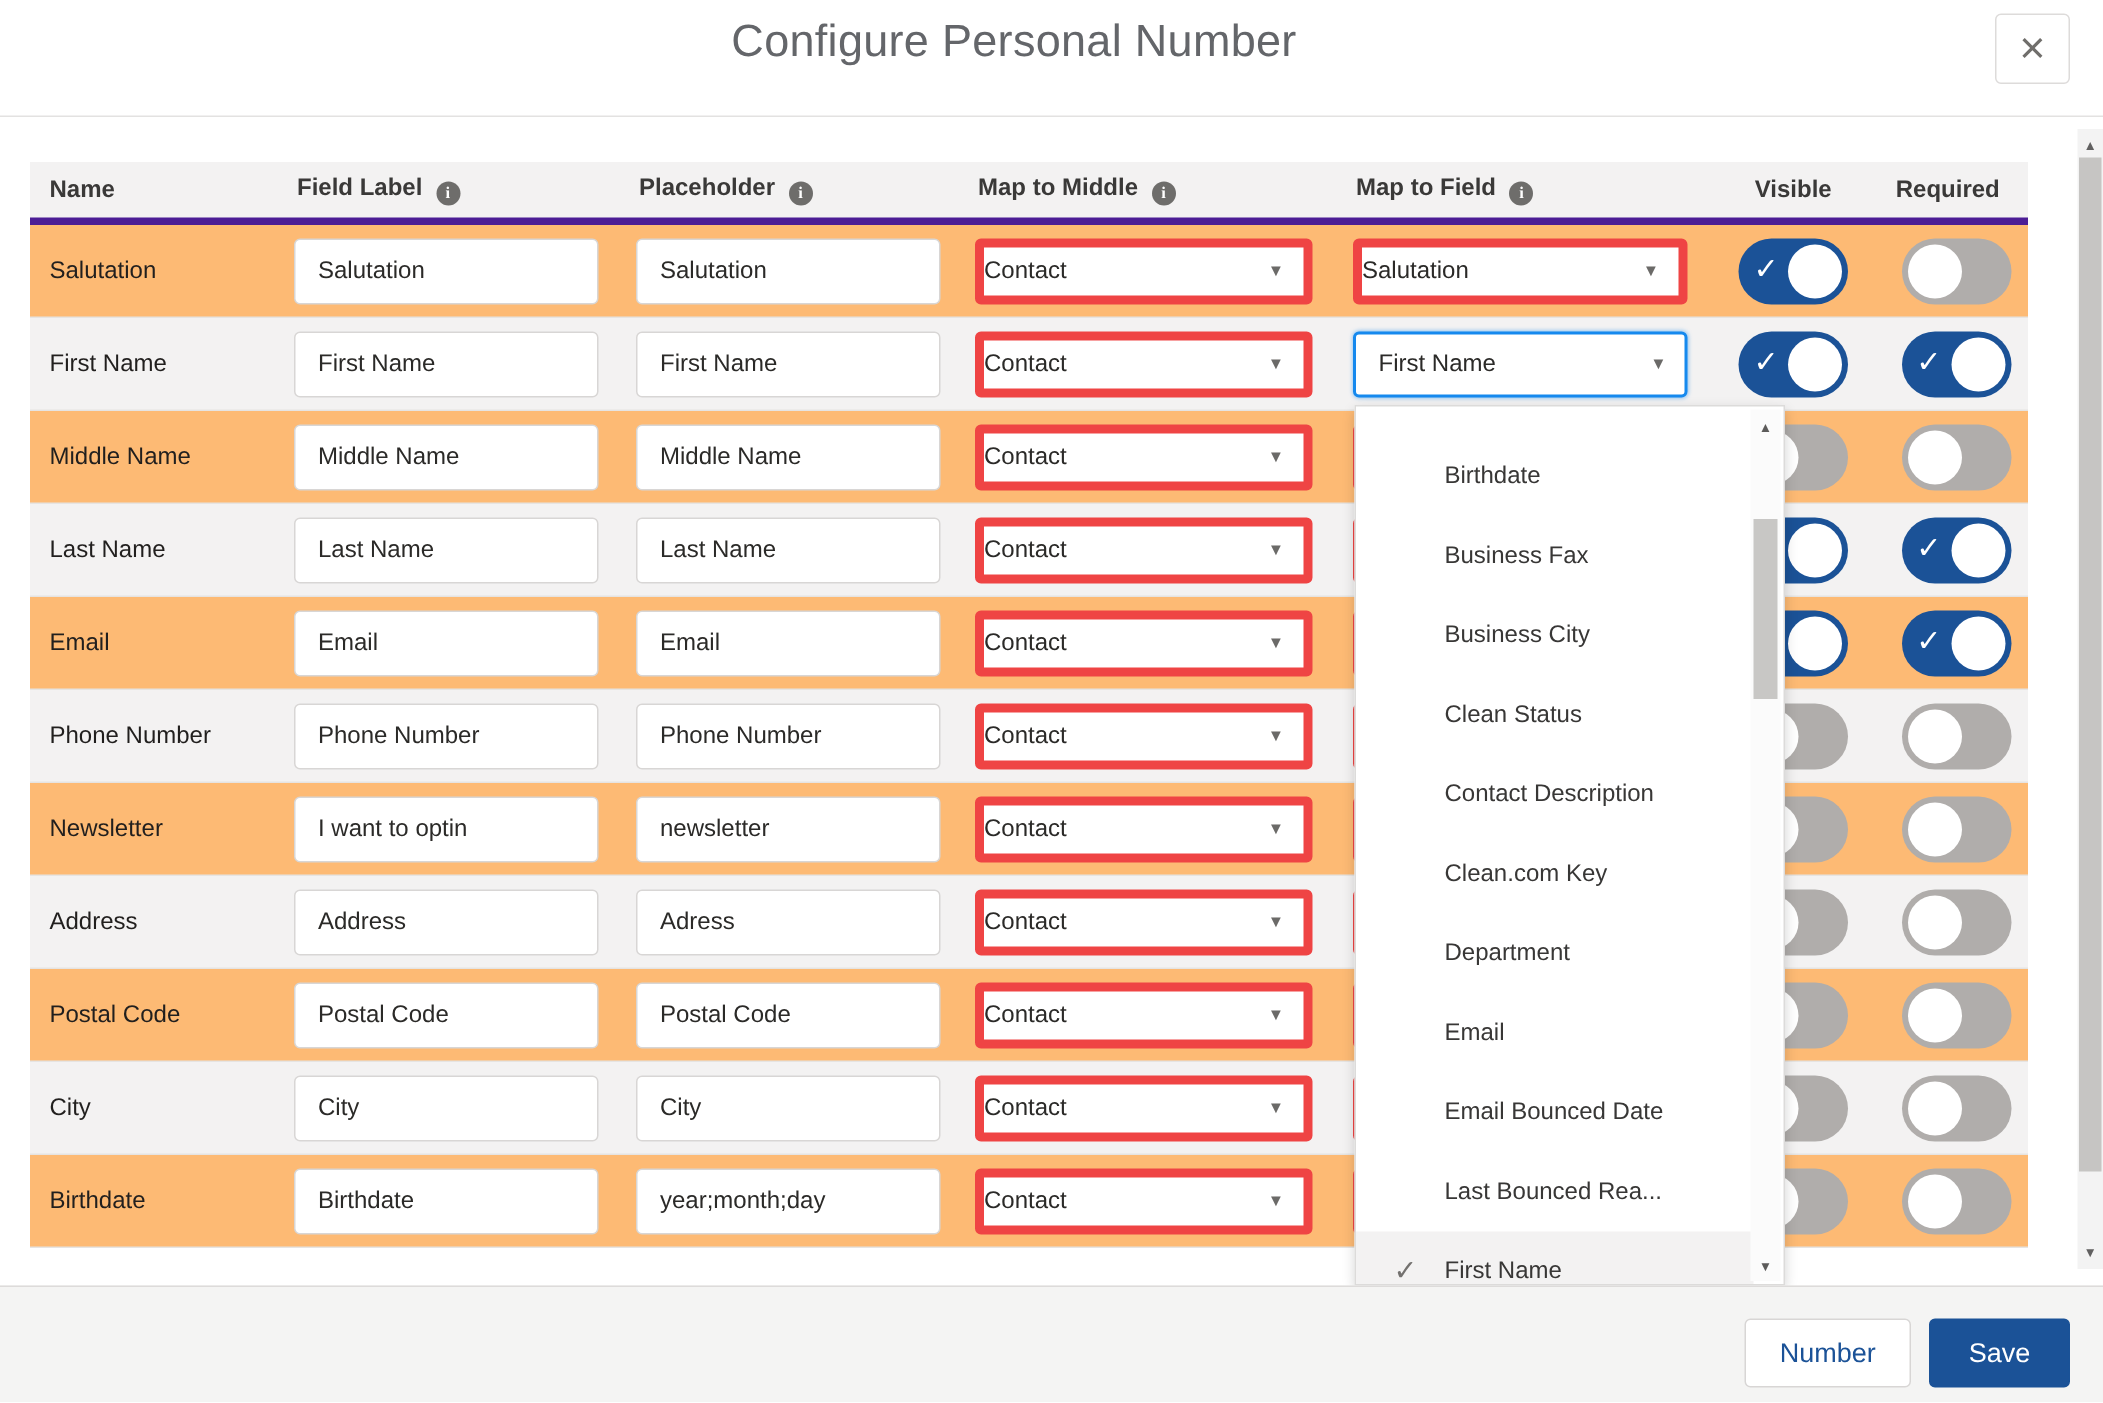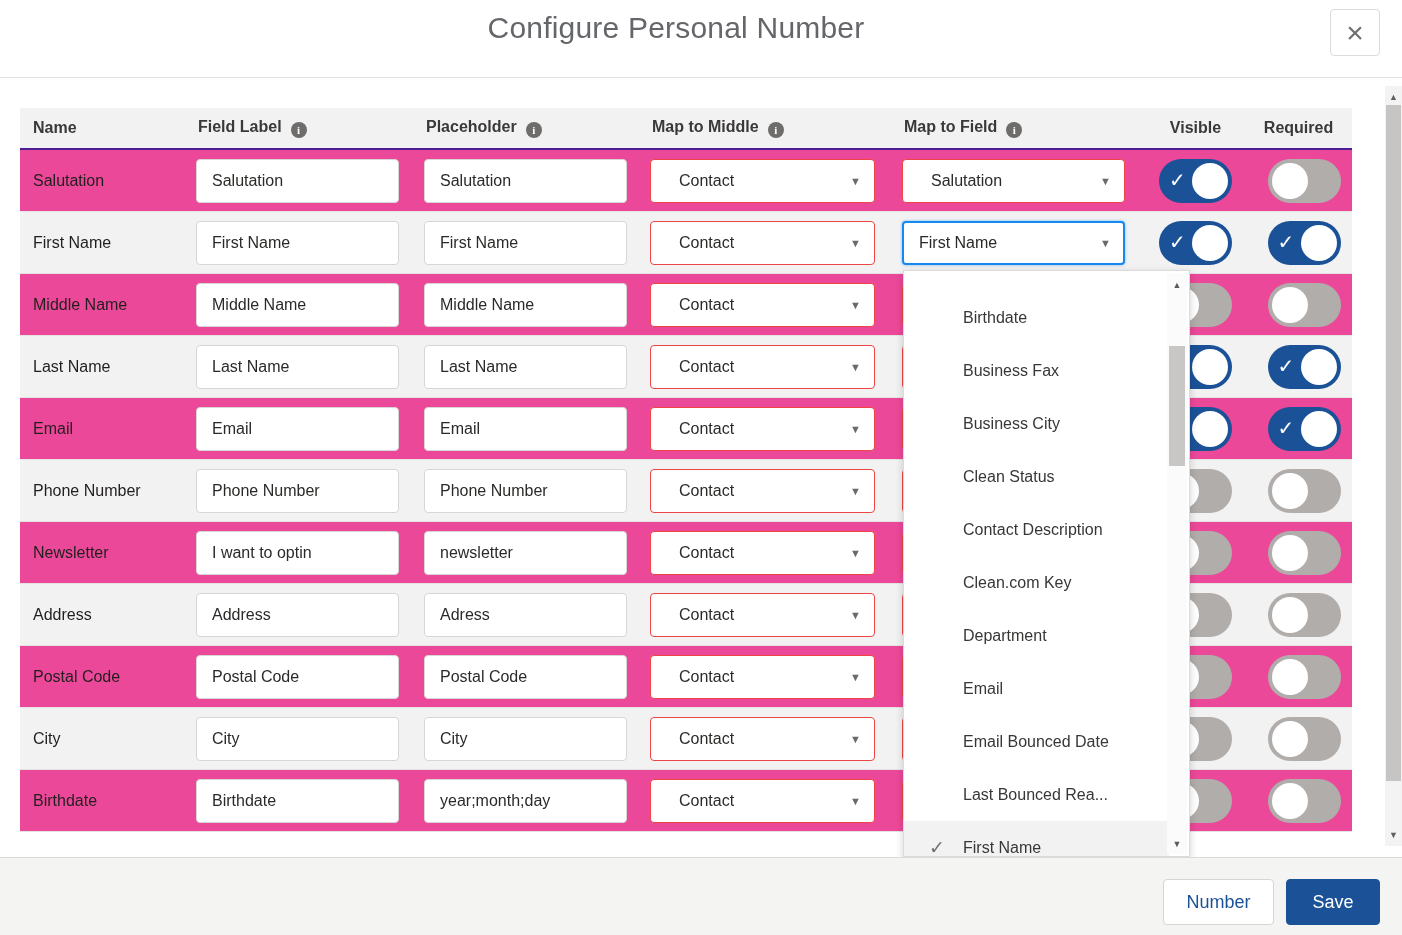--- a/index.html
+++ b/index.html
@@ -31,45 +31,45 @@
 
   
   .table { position:absolute; left:20px; top:108px; width:1332px; }
   .grid-cols {
     display:grid;
     grid-template-columns:176px 228px 226px 252px 244px 99px 107px;
     align-items:center;
   }
   .thead {
     height:42px; background:#f3f2f2;
-    border-bottom:2px solid #4c1d95;
+    border-bottom:5px solid #4c1d95;
     font-size:16px; font-weight:700; color:#3a3938;
   }
   .th { padding-left:2px; white-space:nowrap; }
   .th.first { padding-left:13px; }
   .th.center { text-align:center; padding-left:0; }
   .info-icon {
     display:inline-block; width:16px; height:16px; border-radius:50%;
     background:#6e6d6b; color:#fff; font-size:11px; line-height:16px;
     text-align:center; font-weight:700; font-family:"Liberation Serif", serif;
     margin-left:9px; vertical-align:-2px; cursor:pointer;
   }
-  .tr { height:62px; border-bottom:1px solid #e6e4e2; background:#ec4899; }
+  .tr { height:62px; border-bottom:1px solid #e6e4e2; background:#fdba74; }
   .tr.alt { background:#f3f2f2; }
   .td { display:flex; align-items:center; }
   .td.name-cell { padding-left:13px; font-size:16px; color:#211f1e; }
   .text-input {
     width:203px; height:44px; border:1px solid #d8d6d5; border-radius:4px;
     background:#fff; padding:0 15px; font-size:16px; color:#2b2a28;
     font-family:inherit; outline:none;
   }
   .select {
-    width:225px; height:44px; border:1px solid #ef4444; border-radius:4px;
+    width:225px; height:44px; border:6px solid #ef4444; border-radius:4px;
     background:#fff; display:flex; align-items:center; justify-content:space-between;
-    padding:0 13px 0 28px; font-size:16px; color:#2b2a28; cursor:pointer;
+    padding:0 13px 0 0; font-size:16px; color:#2b2a28; cursor:pointer;
   }
   .select.mtf { width:223px; }
   .select.focused {
     border:2px solid #1589ee; box-shadow:0 0 3px rgba(21,137,238,.55);
     padding:0 12px 0 15px;
   }
   .caret { font-size:11px; color:#6b6a68; pointer-events:none; }
 
   
   .toggle {

